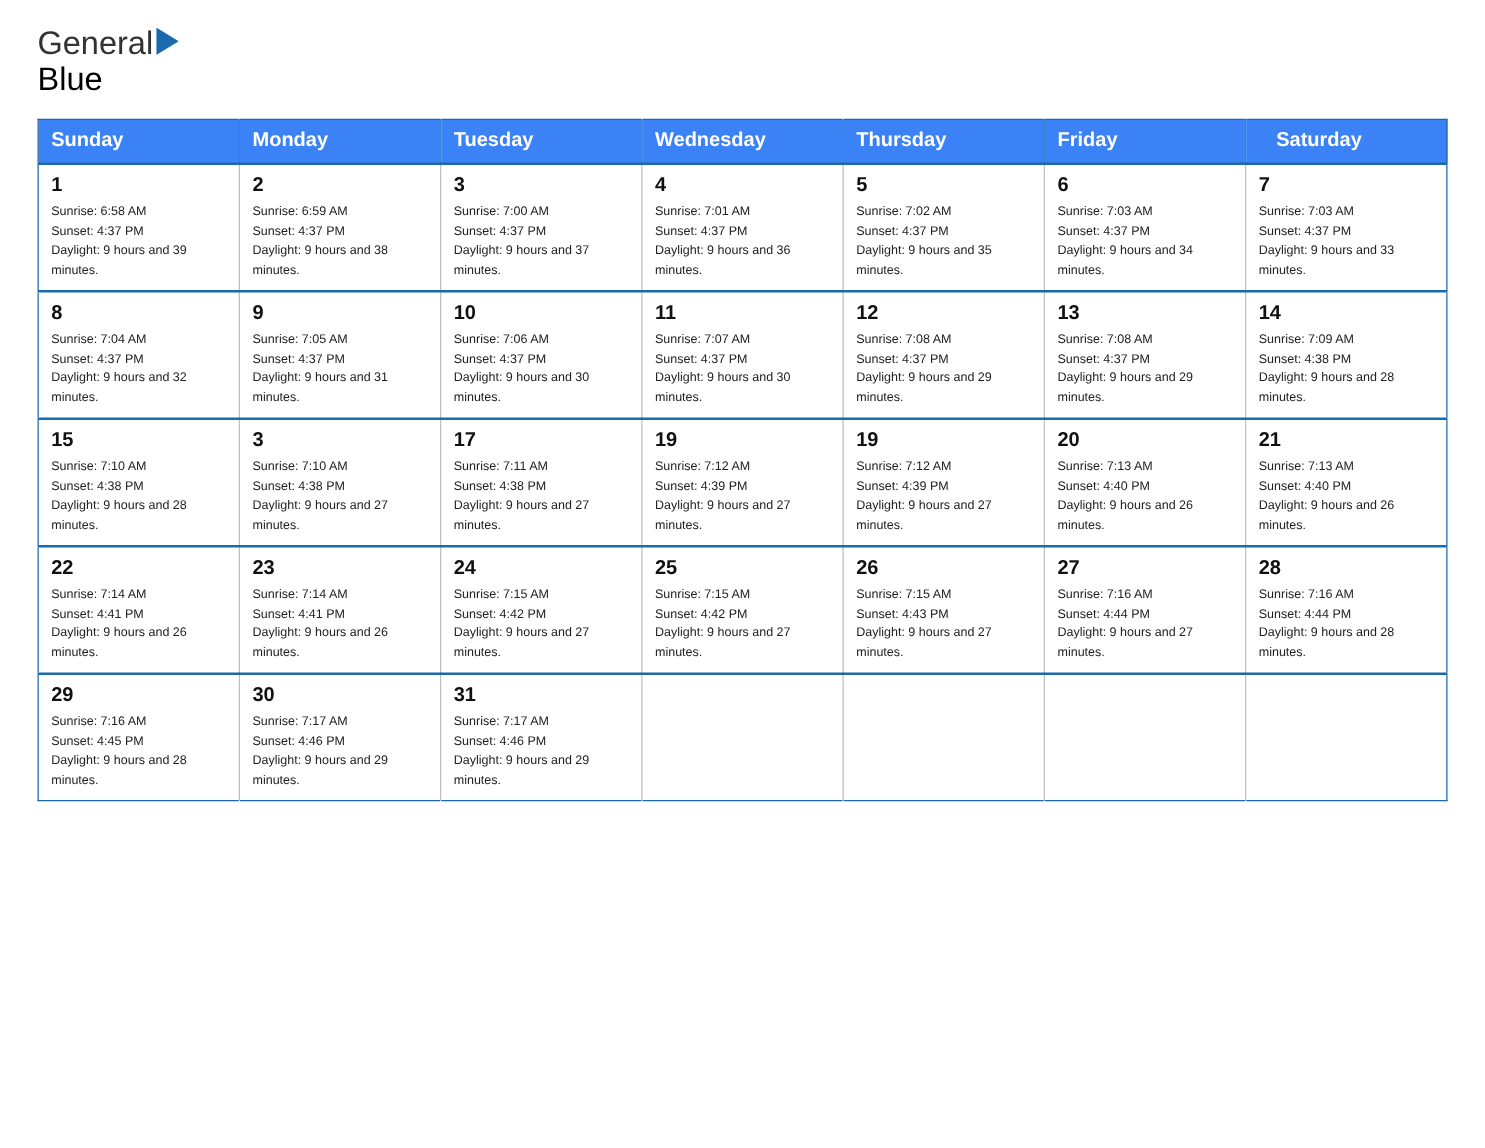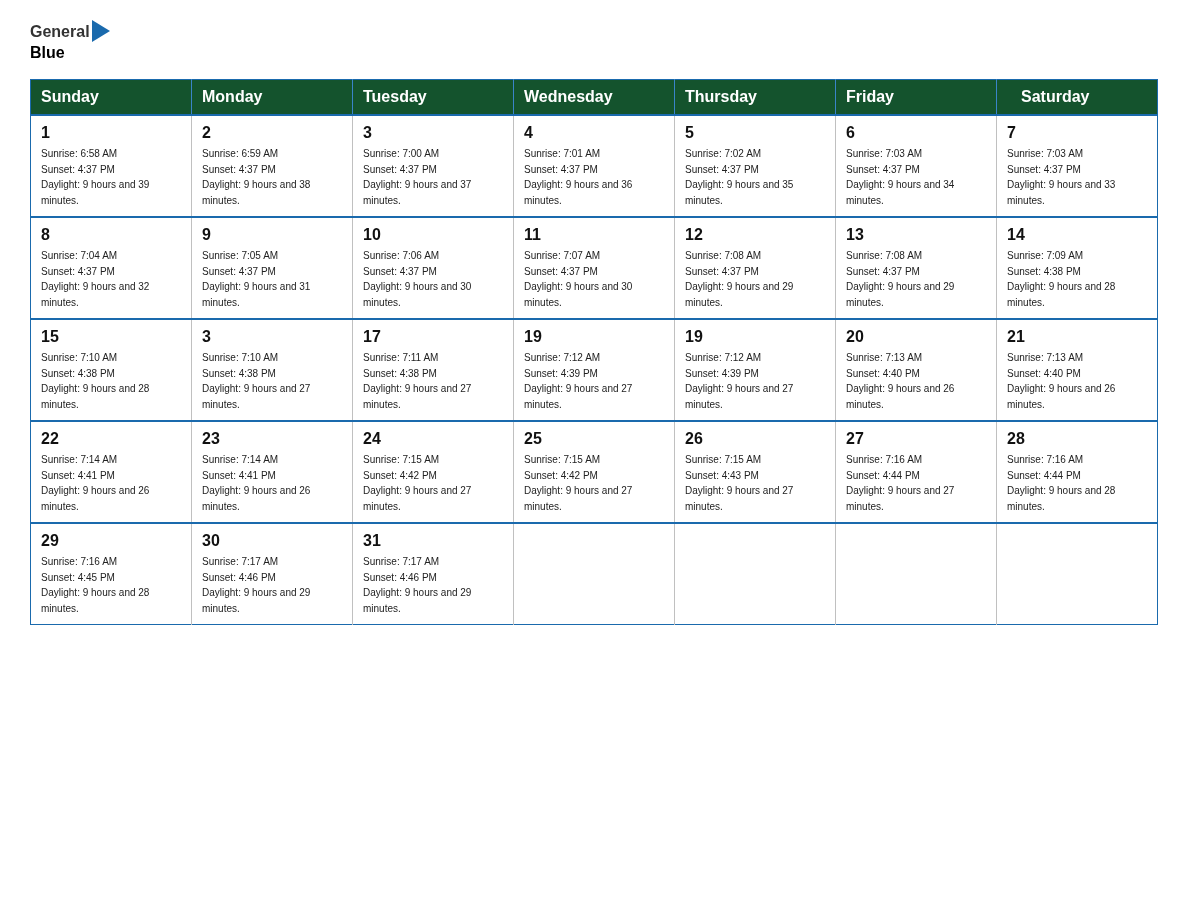--- a/index.html
+++ b/index.html
@@ -14,22 +14,22 @@
       display: flex;
       justify-content: space-between;
       align-items: flex-start;
       margin-bottom: 18px;
     }
     .logo-area {
       display: flex;
       align-items: center;
     }
     .logo-text {
-      font-size: 16px;
-      font-weight: bold;
+      font-size: 26px;
+      font-weight: normal;
       color: #333;
       line-height: 1.1;
     }
     .title-area {
       text-align: right;
     }
     .month-title {
       font-size: 48px;
       font-weight: bold;
       color: #111;
@@ -39,21 +39,21 @@
       font-size: 20px;
       color: #333;
       margin-top: 4px;
     }
     .calendar-table {
       width: 100%;
       border-collapse: collapse;
       border: 1.5px solid #1a6aad;
     }
     .calendar-table thead tr th {
-      background-color: #14532d;
+      background-color: #3b82f6;
       color: #fff;
       font-size: 16px;
       font-weight: bold;
       padding: 8px 10px;
       text-align: left;
       border-right: 1px solid #3a84c9;
     }
     .calendar-table thead tr th:last-child {
       border-right: none;
       padding-left: 24px;

